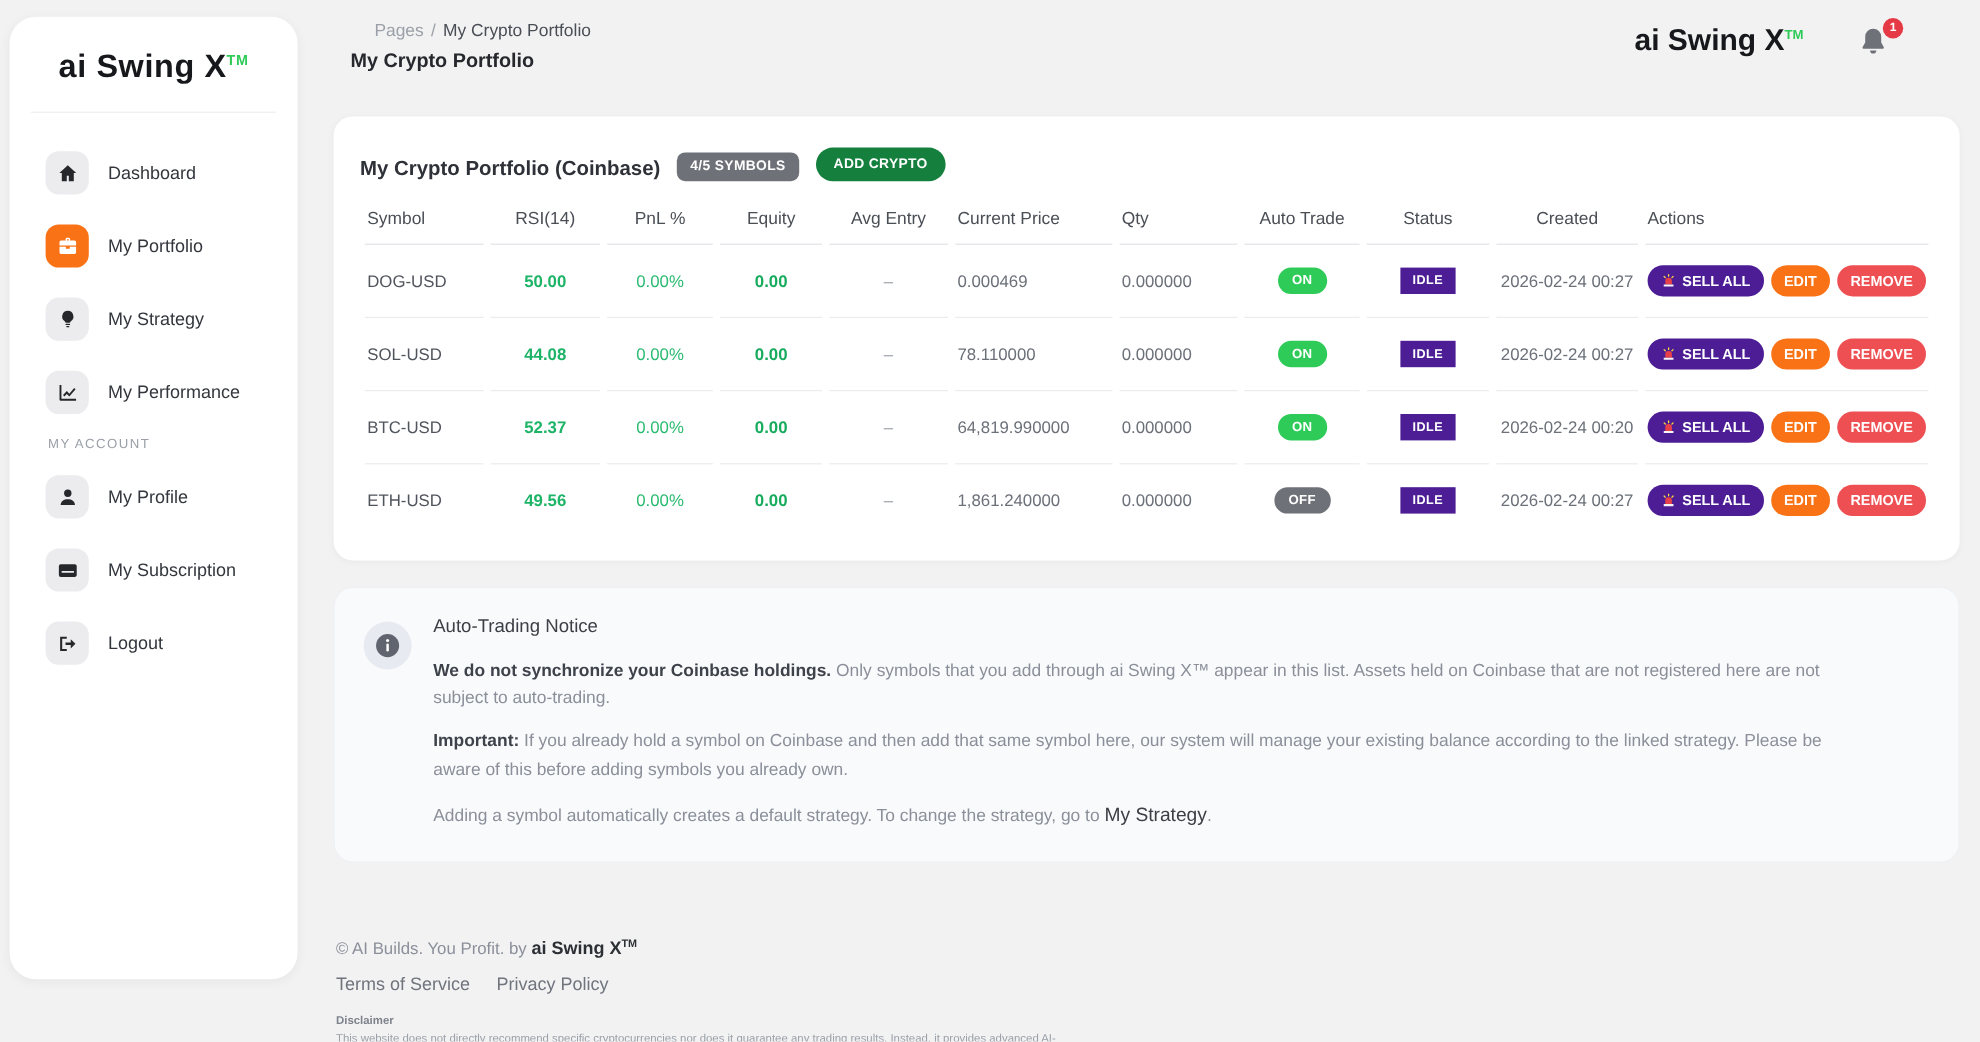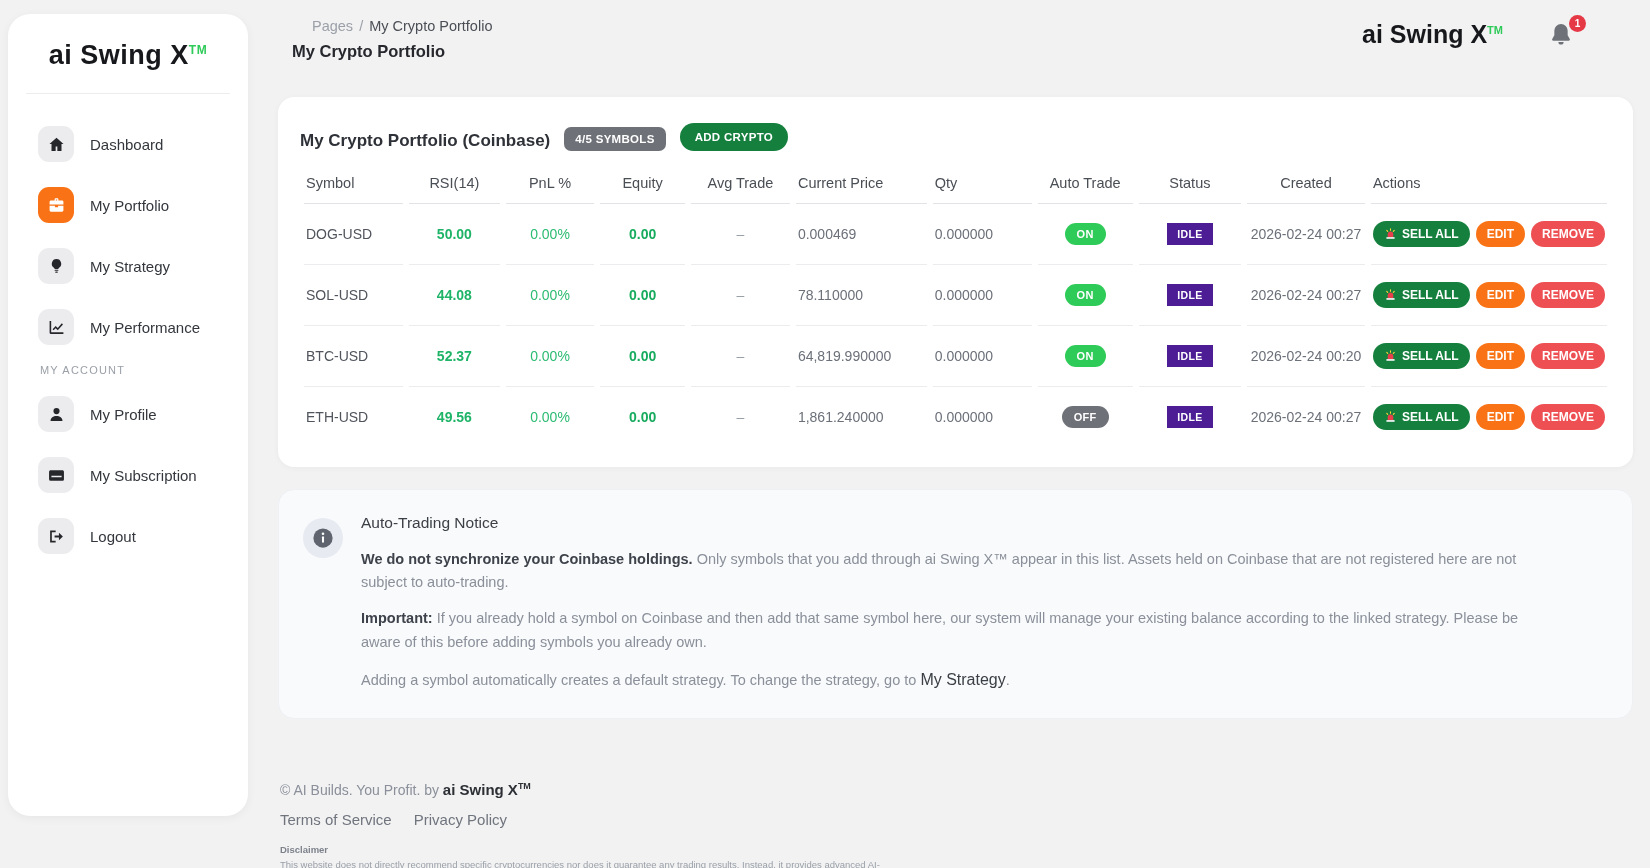--- a/index.html
+++ b/index.html
@@ -97,21 +97,21 @@
   .badge-idle {
     display:inline-block; background:#4c1d95; color:#fff;
     font-size:10.5px; font-weight:700; padding:5px 10px; border-radius:0; letter-spacing:0.4px;
   }
   .actions-cell { display:flex; justify-content:flex-end; gap:6px; }
   .act-btn {
     border:none; cursor:pointer; color:#fff; font-weight:700; font-size:12px;
     padding:6px 11px; border-radius:14px; display:inline-flex; align-items:center; gap:5px;
     font-family:"Liberation Sans", sans-serif;
   }
-  .act-sell { background:#15803d; }
+  .act-sell { background:#4c1d95; }
   .act-edit { background:#f97316;justify-content:flex-end; }
   .act-remove { background:#ee4f53; }
   
   .notice-card {
     background:#f9fafc; border:1px solid #eef0f4; border-radius:16px;
     margin-top:22px; padding:24px 30px 26px 24px;
     display:flex; gap:18px;
   }
   .info-bubble {
     width:40px; height:40px; border-radius:50%;
@@ -257,21 +257,21 @@
         <col style="width:104px">
           <col style="width:118px">
           <col style="width:225px">
       </colgroup>
       <thead>
         <tr id="header-row">
             <th class="col-left">Symbol</th>
             <th class="col-center">RSI(14)</th>
             <th class="col-center">PnL %</th>
             <th class="col-center">Equity</th>
-            <th class="col-center">Avg Trade</th>
+            <th class="col-center">Avg Entry</th>
             <th class="col-right">Current Price</th>
             <th class="col-right">Qty</th>
             <th class="col-center">Auto Trade</th>
             <th class="col-center">Status</th>
             <th class="col-center">Created</th>
             <th class="col-right" style="padding-right: 38px;">Actions</th>
           </tr>
       </thead>
       <tbody id="table-body">
     <tr>

